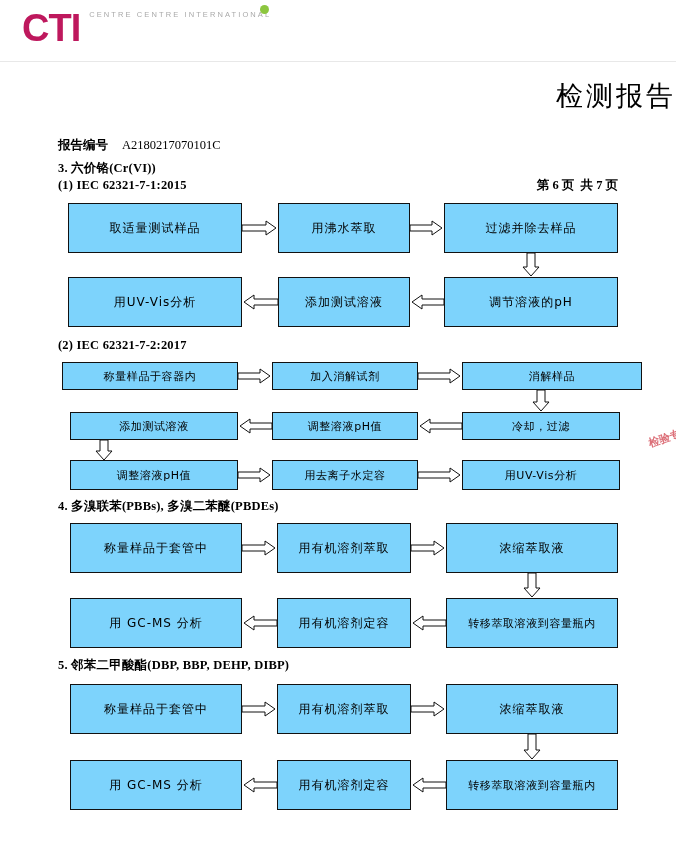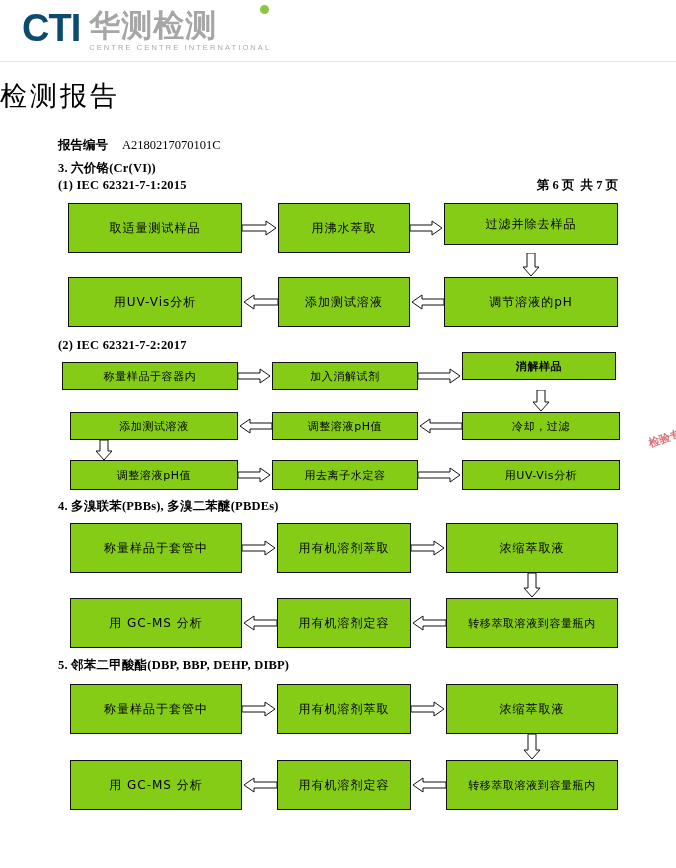--- a/index.html
+++ b/index.html
@@ -28,21 +28,21 @@
     display: flex;
     align-items: flex-start;
   }
   .logo-cti {
     position: relative;
     font-family: "Liberation Sans", "DejaVu Sans", sans-serif;
     font-weight: bold;
     font-size: 38px;
     letter-spacing: -1px;
     line-height: 40px;
-    color: #0c4a6e;
+    color: #be185d;
   }
   .logo-dot {
     position: absolute;
     right: 2px;
     top: -3px;
     width: 9px; height: 9px;
     border-radius: 50%;
     background: #8cc63f;
   }
   .logo-cn-wrap {
@@ -70,21 +70,21 @@
     width: 676px;
     height: 1px;
     background: #e8e8e8;
   }
 
   
   .doc-title {
     position: absolute;
     left: 0; top: 78px;
     width: 676px;
-    text-align: left;
+    text-align: right;
     font-family: "DejaVu Serif", "Liberation Serif", serif;
     font-size: 27px;
     letter-spacing: 3px;
     color: #000;
   }
   .meta-row {
     position: absolute;
     left: 58px; top: 137px;
     width: 560px;
     font-size: 12.5px;
@@ -115,21 +115,21 @@
     font-weight: bold;
     white-space: nowrap;
     letter-spacing: 0.2px;
   }
 
   
   .fbox {
     position: absolute;
     border: 1px solid #111;
     box-sizing: border-box;
-    background: #84cc16;
+    background: #7dd3fc;
     display: flex;
     align-items: center;
     justify-content: center;
     font-family: "DejaVu Sans", "Liberation Sans", sans-serif;
     font-size: 12px;
     letter-spacing: 1px;
     color: #000;
     white-space: nowrap;
   }
   .fbox.small { font-size: 11px; letter-spacing: 0.6px; }
@@ -167,40 +167,39 @@
   }
 </style>
 </head>
 <body>
 
 <div class="logo-band">
   <div class="logo-wrap">
     <div class="logo-cti">CTI</div>
     <div class="logo-dot"></div>
     <div class="logo-cn-wrap">
-      <div class="logo-cn">华测检测</div>
       <div class="logo-en">CENTRE CENTRE INTERNATIONAL</div>
     </div>
   </div>
 </div>
 <div class="header-rule"></div>
 
 <div class="doc-title">检测报告</div>
 
 <div class="meta-row">
   <div class="meta-left"><span>报告编号</span><span class="meta-no" style="margin-left:14px">A2180217070101C</span></div>
   <div class="meta-right">第 6 页  共 7 页</div>
 </div>
 
 <div class="sec-head" style="left:58px; top:160px;">3. 六价铬(Cr(VI))</div>
 <div class="sec-head" style="left:58px; top:178px;">(1) IEC 62321-7-1:2015</div>
 
 <div class="fbox" style="left:68px;  top:203px; width:174px; height:50px;">取适量测试样品</div>
 <div class="fbox" style="left:278px; top:203px; width:132px; height:50px;">用沸水萃取</div>
-<div class="fbox" style="left:444px; top:203px; width:174px; height:42px;">过滤并除去样品</div>
+<div class="fbox" style="left:444px; top:203px; width:174px; height:50px;">过滤并除去样品</div>
 
 <div class="fbox" style="left:68px;  top:277px; width:174px; height:50px;">用UV-Vis分析</div>
 <div class="fbox" style="left:278px; top:277px; width:132px; height:50px;">添加测试溶液</div>
 <div class="fbox" style="left:444px; top:277px; width:174px; height:50px;">调节溶液的pH</div>
 
 <div class="arrow-h" style="left:242px; top:218px;">
   <svg width="36" height="20" viewBox="0 0 36 20">
       <path d="M0 7 L24 7 L24 3 L34 10 L24 17 L24 13 L0 13 Z" fill="none" stroke="#111" stroke-width="1"></path>
     </svg>
 </div>
@@ -222,21 +221,21 @@
 <div class="arrow-h" style="left:242px; top:292px;">
   <svg width="36" height="20" viewBox="0 0 36 20">
       <path d="M36 7 L12 7 L12 3 L2 10 L12 17 L12 13 L36 13 Z" fill="none" stroke="#111" stroke-width="1"></path>
     </svg>
 </div>
 
 <div class="sec-head" style="left:58px; top:338px;">(2) IEC 62321-7-2:2017</div>
 
 <div class="fbox small" style="left:62px;  top:362px; width:176px; height:28px;">称量样品于容器内</div>
 <div class="fbox small" style="left:272px; top:362px; width:146px; height:28px;">加入消解试剂</div>
-<div class="fbox small" style="left:462px; top:352px; width:154px; height:28px;font-weight:bold;">消解样品</div>
+<div class="fbox small" style="left:462px; top:362px; width:180px; height:28px;">消解样品</div>
 
 <div class="fbox small" style="left:70px;  top:412px; width:168px; height:28px;">添加测试溶液</div>
 <div class="fbox small" style="left:272px; top:412px; width:146px; height:28px;">调整溶液pH值</div>
 <div class="fbox small" style="left:462px; top:412px; width:158px; height:28px;">冷却，过滤</div>
 
 <div class="fbox small" style="left:70px;  top:460px; width:168px; height:30px;">调整溶液pH值</div>
 <div class="fbox small" style="left:272px; top:460px; width:146px; height:30px;">用去离子水定容</div>
 <div class="fbox small" style="left:462px; top:460px; width:158px; height:30px;">用UV-Vis分析</div>
 
 <div class="arrow-h" style="left:238px; top:366px;">

